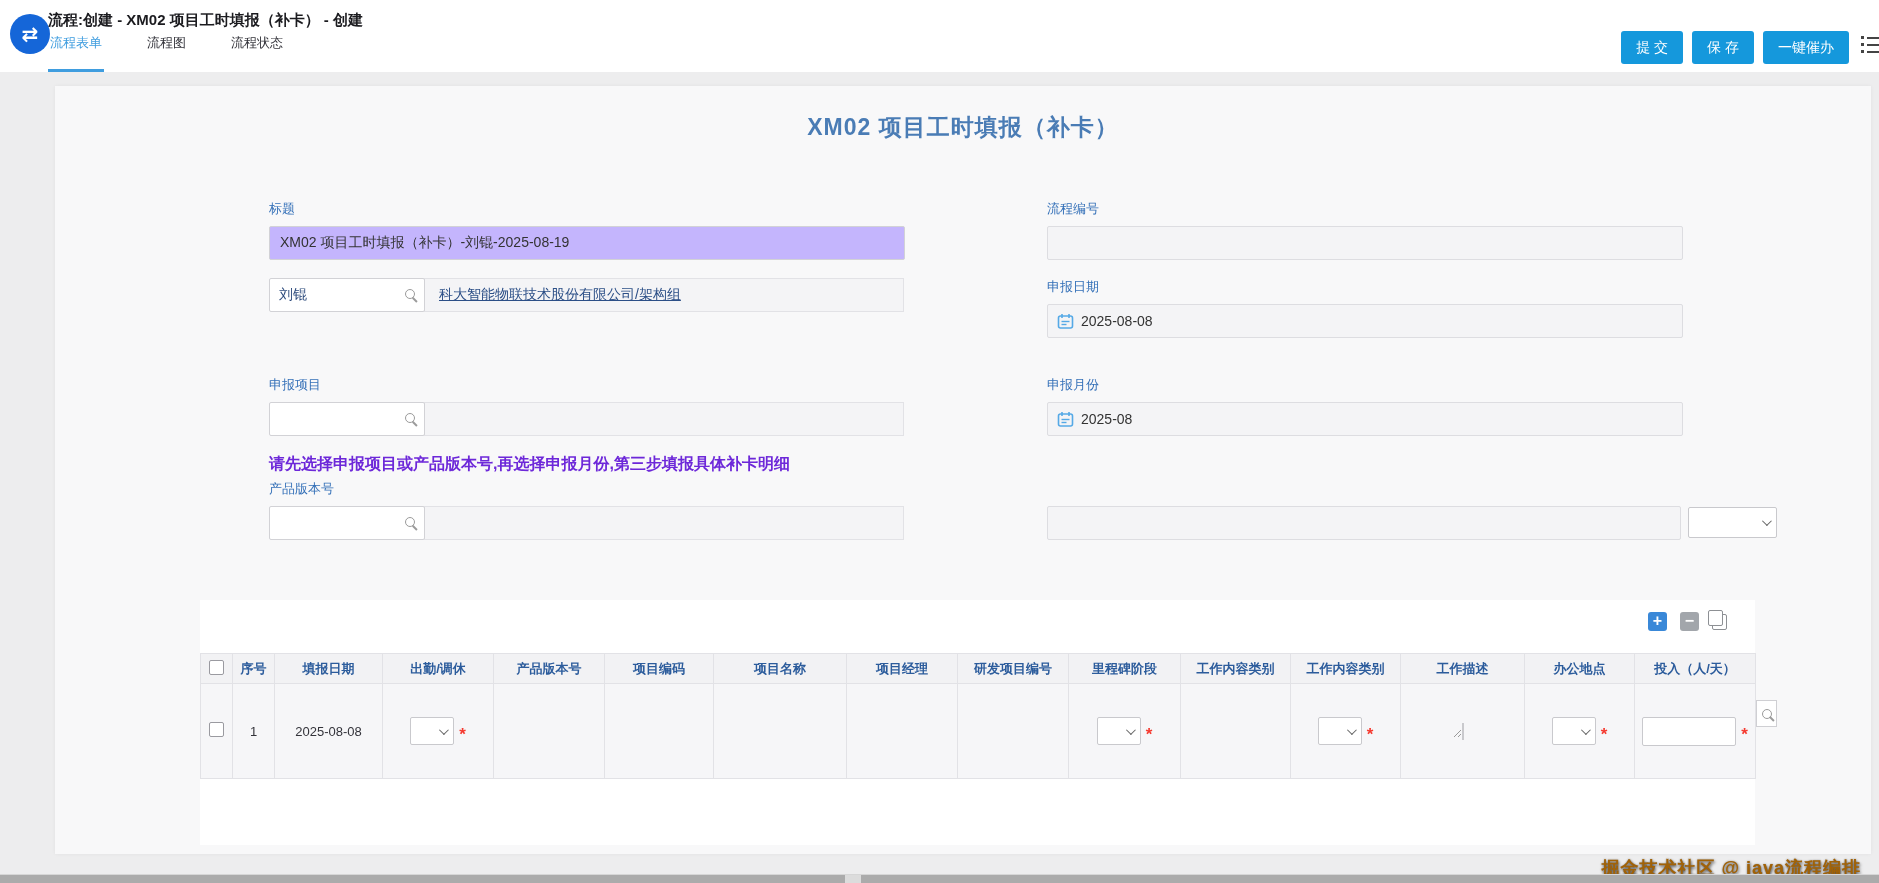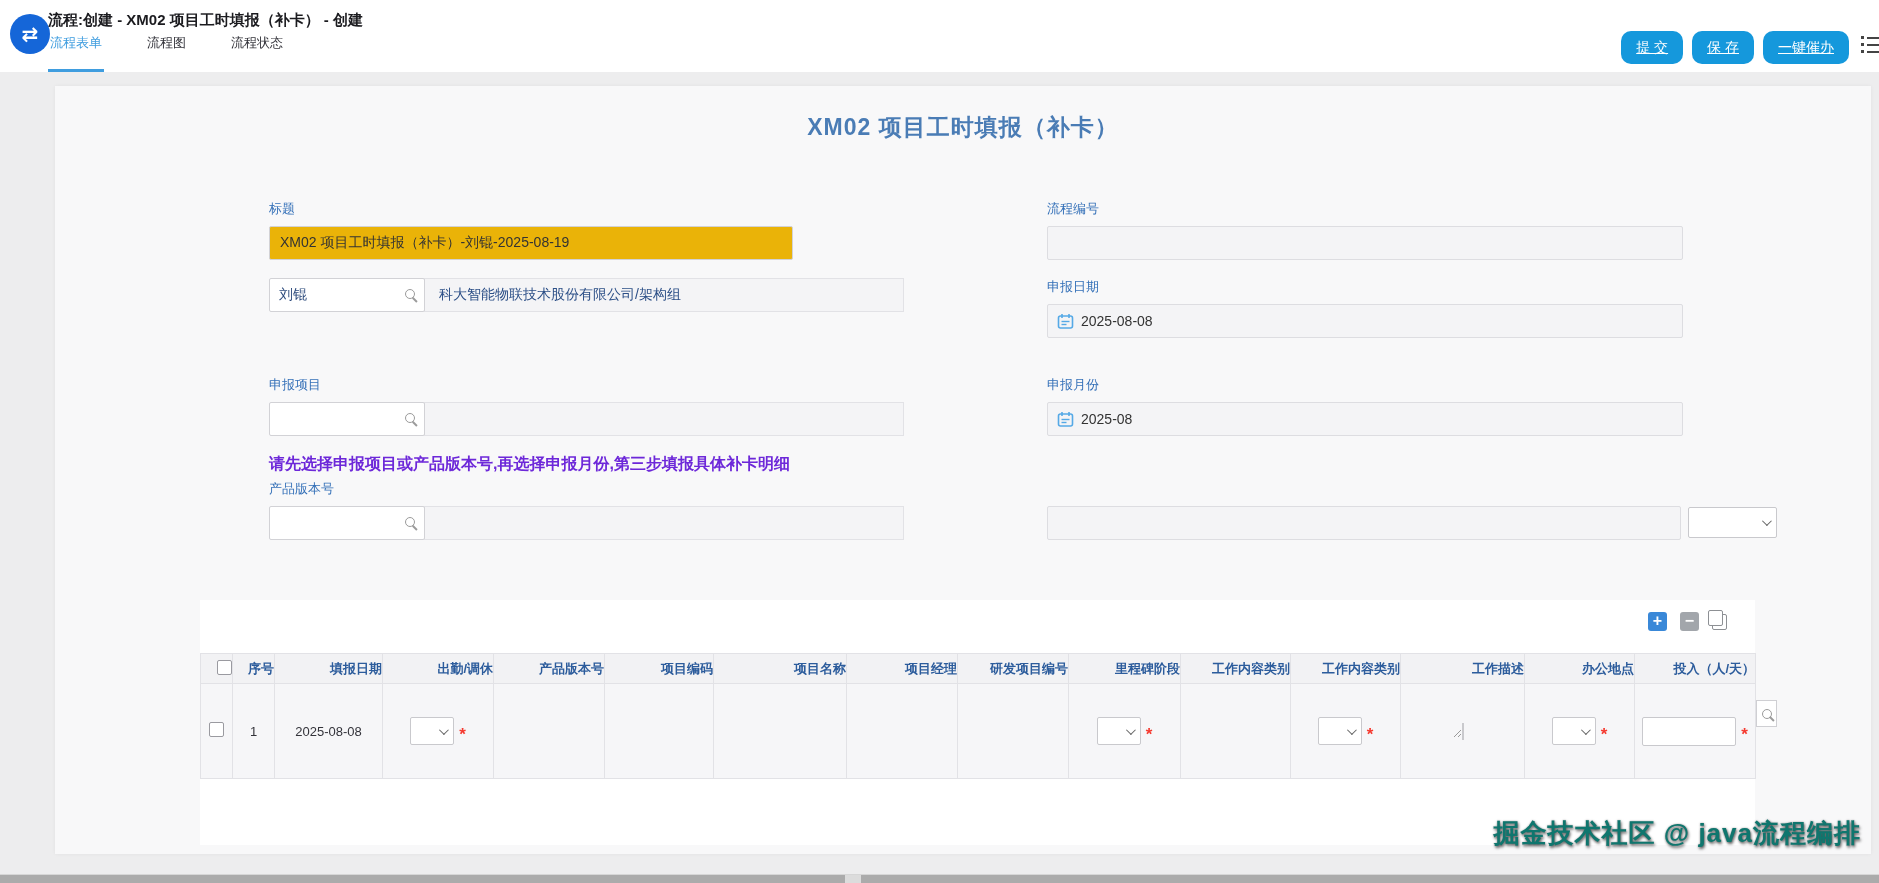--- a/index.html
+++ b/index.html
@@ -10,49 +10,49 @@
   .top-header { position:absolute; left:0; top:0; width:1879px; height:72px; background:#fff; overflow:hidden; }
   .logo { position:absolute; left:10px; top:14px; width:40px; height:40px; border-radius:50%;
           background:#1566d8; color:#fff; display:flex; align-items:center; justify-content:center;
           font-size:20px; font-weight:bold; }
   .app-title { position:absolute; left:48px; top:11px; font-size:15px; font-weight:bold; color:#1b1b1f; }
   .tabs { position:absolute; left:48px; bottom:0; display:flex; gap:41px; }
   .tab { font-size:13px; color:#33333a; padding:6px 2px 17px; cursor:pointer; border-bottom:3px solid transparent; }
   .tab.active { color:#3f9ddf; border-bottom-color:#3f9ddf; }
   .header-actions { position:absolute; right:30px; top:31px; display:flex; gap:9px; align-items:center; }
   .hbtn { height:33px; padding:0 15px; background:#1598dc; color:#fff; font-size:14px;
-          border:none; border-radius:10px; cursor:pointer; white-space:nowrap;text-decoration:underline; }
+          border:none; border-radius:3px; cursor:pointer; white-space:nowrap; }
   .list-icon { position:absolute; right:-8px; top:36px; width:26px; display:flex; flex-direction:column; gap:4px; }
   .list-icon .li-row { display:flex; align-items:center; gap:3px; }
   .list-icon .dot { width:3px; height:3px; background:#444; }
   .list-icon .bar { width:14px; height:2px; background:#444; }
 
   
   .card { position:absolute; left:29px; top:86px; width:1816px; height:768px; background:#f8f8f9;
           box-shadow:0 0 4px rgba(0,0,0,.05);margin-left:26px; }
   .form-title { position:absolute; top:26px; left:0; width:100%; text-align:center;
                 font-size:23px; font-weight:bold; color:#4a7cb5; letter-spacing:1px; }
 
   .fgroup { position:absolute; }
   .flabel { font-size:13px; color:#3470b8; margin-bottom:8px; }
-  .text-input { width:524px; height:33px; border:1px solid #d2d2d6; background:#eab308; border-radius:2px;
+  .text-input { width:636px; height:33px; border:1px solid #d2d2d6; background:#c4b5fd; border-radius:2px;
                 font-size:14px; color:#333; padding:16px 10px; font-family:inherit; }
   .ro-box { width:636px; height:34px; border:1px solid #dddde1; background:#f4f4f6; border-radius:2px;
             display:flex; align-items:center; padding:0 9px; font-size:14px; color:#333; gap:7px; }
   .combo-row { display:flex; align-items:stretch; height:34px; }
   .search-input { position:relative; width:156px; height:34px; border:1px solid #d2d2d6; background:#fff;
                   border-radius:2px; }
   .search-input input { width:100%; height:100%; border:none; background:transparent; outline:none;
                         font-size:14px; color:#2c4a7c; padding:0 24px 0 9px; font-family:inherit; }
   .mag { width:10px; height:10px; border:1.5px solid #9b9b9b; border-radius:50%; position:relative; display:inline-block; }
   .mag::after { content:""; position:absolute; width:6px; height:1.5px; background:#9b9b9b;
                 transform:rotate(45deg); right:-4px; bottom:-2px; }
   .search-input .mag { position:absolute; right:9px; top:10px; }
   .combo-rest { flex:1; margin-left:-1px; border:1px solid #e2e2e6; background:#f4f4f6;
-                display:flex; align-items:center; padding:16px 14px; font-size:14px; color:#2c4f87; }
+                display:flex; align-items:center; padding:16px 14px; font-size:14px; color:#2c4f87;text-decoration:underline; }
   .combo-row.w480 { width:635px; }
   .warning { position:absolute; left:214px; top:368px; font-size:16px; font-weight:bold; color:#6d28d9; }
   .cal-svg { flex:none; }
   .mini-select { background:#fff; border:1px solid #c9c9cd; border-radius:2px; display:inline-flex;
                  align-items:center; justify-content:flex-end; padding-right:7px; cursor:pointer; }
   .chev { width:7px; height:7px; border-right:1.5px solid #666; border-bottom:1.5px solid #666;
           transform:rotate(45deg) translateY(-2px); }
   .sel-right { position:absolute; left:1633px; top:421px; width:89px; height:31px; }
 
   
@@ -61,36 +61,36 @@
   .ic-plus, .ic-minus { width:19px; height:19px; border-radius:3px; color:#fff; font-size:16px; line-height:17px;
                         text-align:center; font-weight:bold; cursor:pointer; }
   .ic-plus { background:#3988d8; }
   .ic-minus { background:#a2a6ab; }
   .ic-copy { width:15px; height:16px; border:1.5px solid #8d9094; border-radius:2px; position:relative;
              background:#fff; cursor:pointer; }
   .ic-copy::before { content:""; position:absolute; left:-5px; top:-5px; width:13px; height:14px;
                      border:1.5px solid #8d9094; border-radius:2px; background:#fff; }
   .grid { position:absolute; left:0; top:53px; border-collapse:collapse; table-layout:fixed; width:1555px; }
   .grid th, .grid td { border:1px solid #e2e2e6; }
-  .grid th { height:30px; background:#f2f2f4; color:#2c5c9c; font-size:13px; font-weight:bold; text-align:right; }
+  .grid th { height:30px; background:#f2f2f4; color:#2c5c9c; font-size:13px; font-weight:bold; text-align:center; }
   .grid td { height:95px; background:#f6f6f8; text-align:center; vertical-align:middle; font-size:13px; color:#33333a; }
   .cbx { width:15px; height:15px; border:1px solid #9a9aa0; border-radius:2px; background:#fff;
          display:inline-block; cursor:pointer; }
   .req { color:#f5392f; font-size:17px; font-weight:bold; margin-left:5px; position:relative; top:4px; }
   .cell-flex { display:flex; align-items:center; justify-content:center; }
   .tsel { width:44px; height:28px; }
   .desc-area { width:106px; height:88px; background:#fff; border:1px solid #c9c9cd; position:relative; margin:0 auto; }
   .resize-corner { position:absolute; right:1px; bottom:1px; }
   .num-input { width:94px; height:29px; border:1px solid #c9c9cd; background:#fff; border-radius:2px;
                font-size:13px; padding:0 6px; font-family:inherit; }
   .row-search-btn { position:absolute; left:1556px; top:100px; width:21px; height:27px; background:#fff;
                     border:1px solid #cfcfd3; display:flex; align-items:center; justify-content:center; cursor:pointer; }
 
   
-  .watermark { position:absolute; top:816px; right:18px; font-size:26px; font-weight:bold; color:#0f766e;
+  .watermark { position:absolute; top:856px; right:18px; font-size:18px; font-weight:bold; color:#a16207;
                letter-spacing:1px; text-shadow:1px 2px 3px rgba(0,0,0,.6), 0 0 2px rgba(0,0,0,.35); }
   .hscrollbar { position:absolute; left:0; right:0; bottom:0; height:9px; background:#ababab;
                 border-top:1px solid #d6d6d6; }
   .hscrollbar .gap { position:absolute; left:845px; top:0; bottom:0; width:16px; background:#dcdcdc; }
 </style>
 </head>
 <body>
 
 <div>
 

